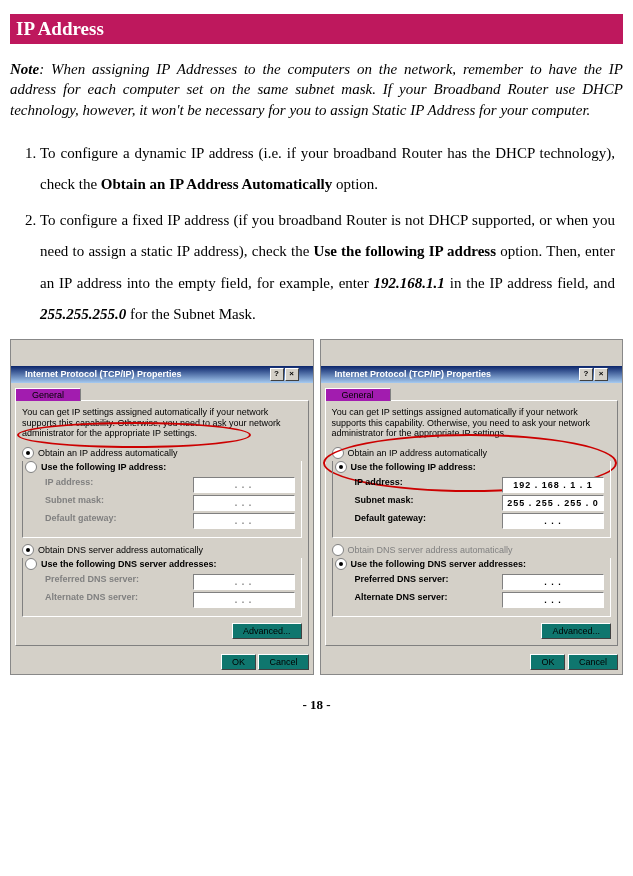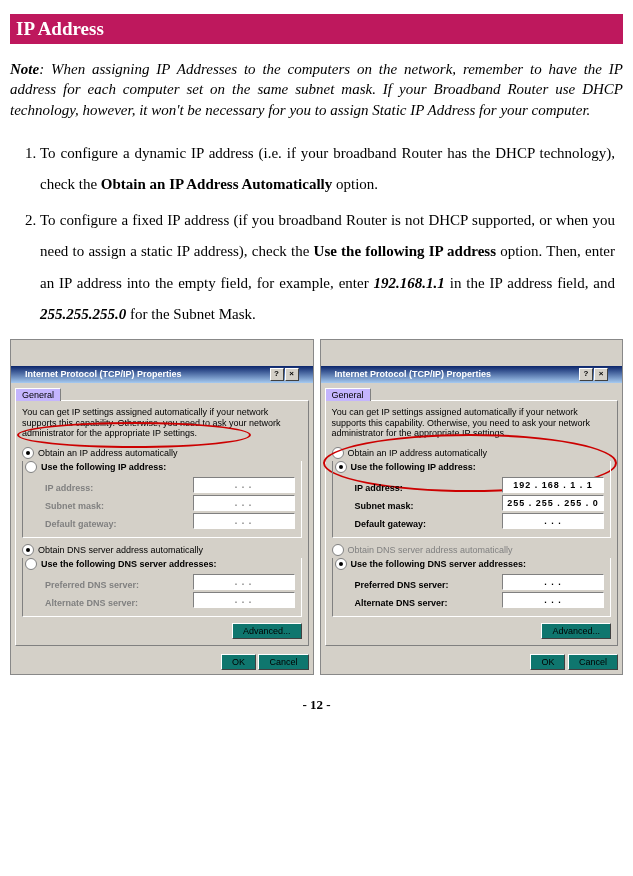--- a/index.html
+++ b/index.html
@@ -56,23 +56,23 @@
     margin-top:26px;
   }
   .titlebar .btns{display:flex;gap:1px;}
   .titlebar .btns span{
     width:12px;height:11px;background:#d4d0c8;border:1px solid #fff;
     border-right-color:#404040;border-bottom-color:#404040;
     font-size:8px;text-align:center;line-height:10px;color:#000;
   }
   .tab-set{padding:4px 4px 0 4px;}
   .tab{
-    display:inline-block;background:#c4b5fd;border:1px solid #fff;
+    display:inline-block;background:#a21caf;border:1px solid #fff;
     border-right-color:#808080;border-bottom:none;
-    padding:1px 6px;font-size:9px;position:relative;top:1px;
+    padding:1px 16px;font-size:9px;position:relative;top:1px;
   }
   .panel{
     margin:0 4px 4px 4px;
     border:1px solid #fff;
     border-right-color:#808080;border-bottom-color:#808080;
     background:#d4d0c8;
     padding:6px;
   }
   .intro-text{font-size:9px;line-height:1.2;margin-bottom:8px;}
   .group{
@@ -84,21 +84,21 @@
     font-weight:bold;
   }
   .radio-row{display:flex;align-items:center;margin:2px 0 4px 0;}
   .radio-dot{
     width:10px;height:10px;border:1px solid #808080;border-radius:50%;
     background:#fff;margin-right:4px;flex-shrink:0;display:inline-flex;
     align-items:center;justify-content:center;
   }
   .radio-dot.sel::after{content:"";width:4px;height:4px;border-radius:50%;background:#000;}
   .disabled{color:#808080;}
-  .field-row{display:flex;align-items:flex-end;margin:2px 0 2px 16px;}
+  .field-row{display:flex;align-items:flex-start;margin:2px 0 2px 16px;}
   .field-label{flex:1;}
   .ip-box{
     width:100px;height:14px;background:#fff;border:1px solid #808080;
     border-right-color:#fff;border-bottom-color:#fff;
     font-size:9px;text-align:center;line-height:14px;
     letter-spacing:1px;
   }
   .btn{
     border:1px solid #fff;border-right-color:#404040;border-bottom-color:#404040;
     background:#0f766e;padding:2px 10px;font-size:9px;display:inline-block;
@@ -254,13 +254,13 @@
       <div class="adv-row"><span class="btn">Advanced...</span></div>
     </div>
     <div class="btn-row">
       <span class="btn">OK</span>
       <span class="btn">Cancel</span>
     </div>
   </div>
 
 </div>
 
-<div class="pagenum">- 12 -</div>
+<div class="pagenum">- 18 -</div>
 
 </body></html>

